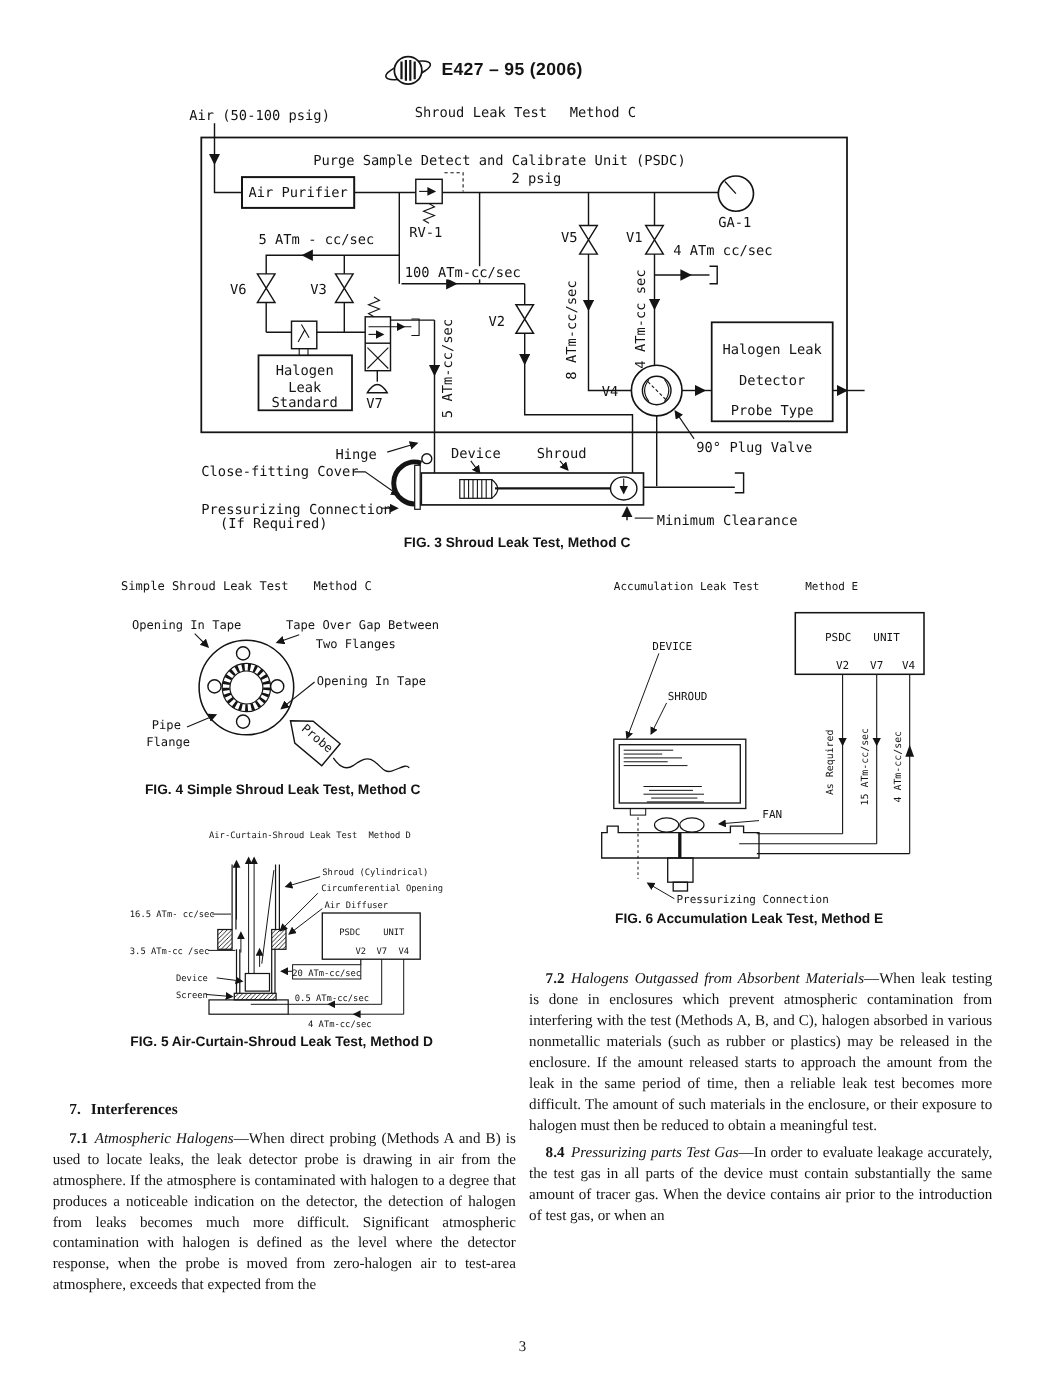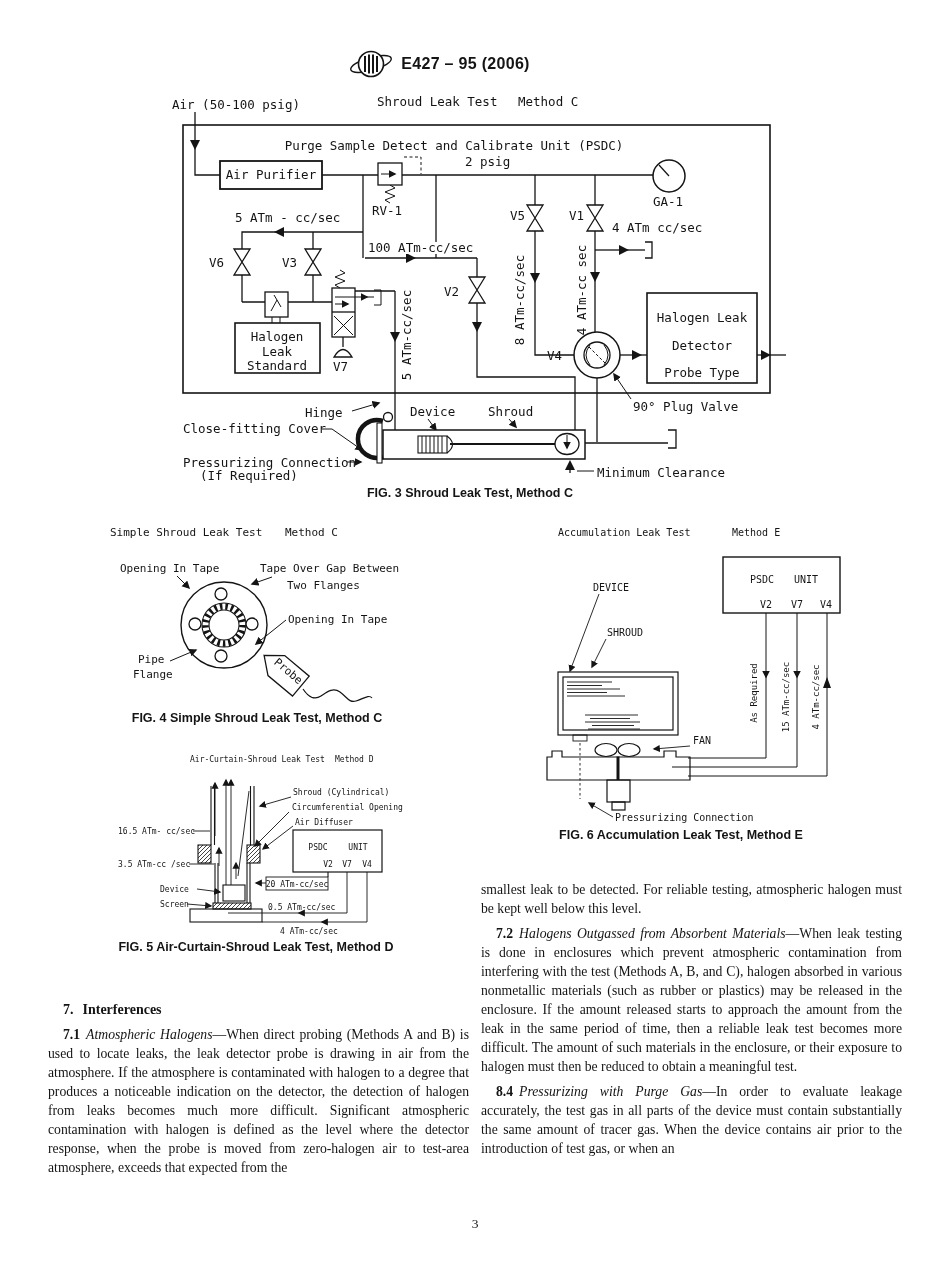--- a/index.html
+++ b/index.html
@@ -344,20 +344,19 @@
       <text class="capt" x="681" y="839" text-anchor="middle">FIG. 6  Accumulation Leak Test, Method E</text>
     </g>
   </svg>
 
   <div class="col" style="left:48px;top:1000px">
     <p class="sec-head"><span>7.</span><span class="hsp">Interferences</span></p>
     <p><span class="pnum">7.1</span><i>Atmospheric Halogens</i><span>—When direct probing (Methods A and B) is used to locate leaks, the leak detector probe is drawing in air from the atmosphere. If the atmosphere is contaminated with halogen to a degree that produces a noticeable indication on the detector, the detection of halogen from leaks becomes much more difficult. Significant atmospheric contamination with halogen is defined as the level where the detector response, when the probe is moved from zero-halogen air to test-area atmosphere, exceeds that expected from the</span></p>
   </div>
 
   <div class="col" style="left:481px;top:880px">
-    <p class="noind">smallest leak to be detected. For reliable testing, atmospheric halogen must be kept well below this level.</p>
     <p><span class="pnum">7.2</span><i>Halogens Outgassed from Absorbent Materials</i><span>—When leak testing is done in enclosures which prevent atmospheric contamination from interfering with the test (Methods A, B, and C), halogen absorbed in various nonmetallic materials (such as rubber or plastics) may be released in the enclosure. If the amount released starts to approach the amount from the leak in the same period of time, then a reliable leak test becomes more difficult. The amount of such materials in the enclosure, or their exposure to halogen must then be reduced to obtain a meaningful test.</span></p>
-    <p><span class="pnum">8.4</span><i>Pressurizing with Purge Gas</i><span>—In order to evaluate leakage accurately, the test gas in all parts of the device must contain substantially the same amount of tracer gas. When the device contains air prior to the introduction of test gas, or when an</span></p>
+    <p><span class="pnum">8.4</span><i>Pressurizing parts Test Gas</i><span>—In order to evaluate leakage accurately, the test gas in all parts of the device must contain substantially the same amount of tracer gas. When the device contains air prior to the introduction of test gas, or when an</span></p>
   </div>
 
   <div class="pgnum">3</div>
 
 </div>
 
 </body></html>

